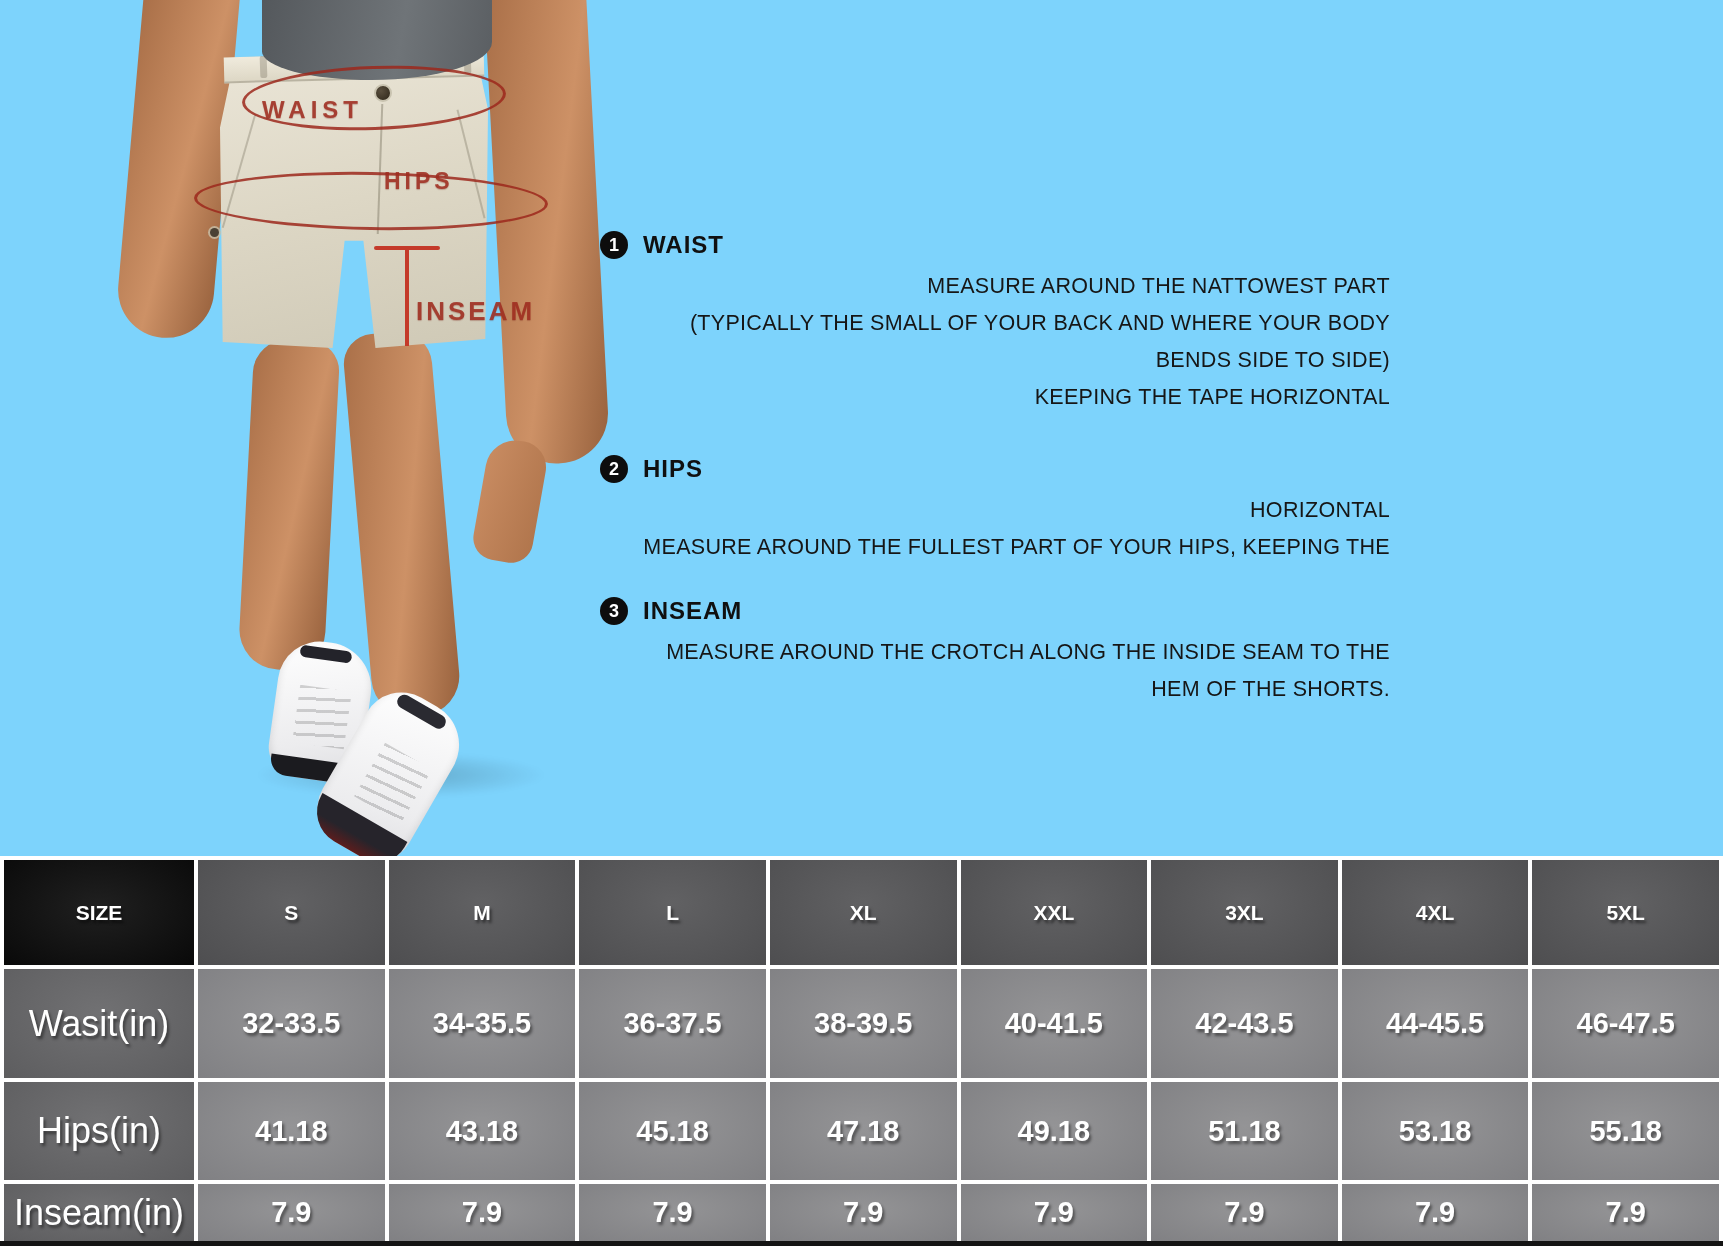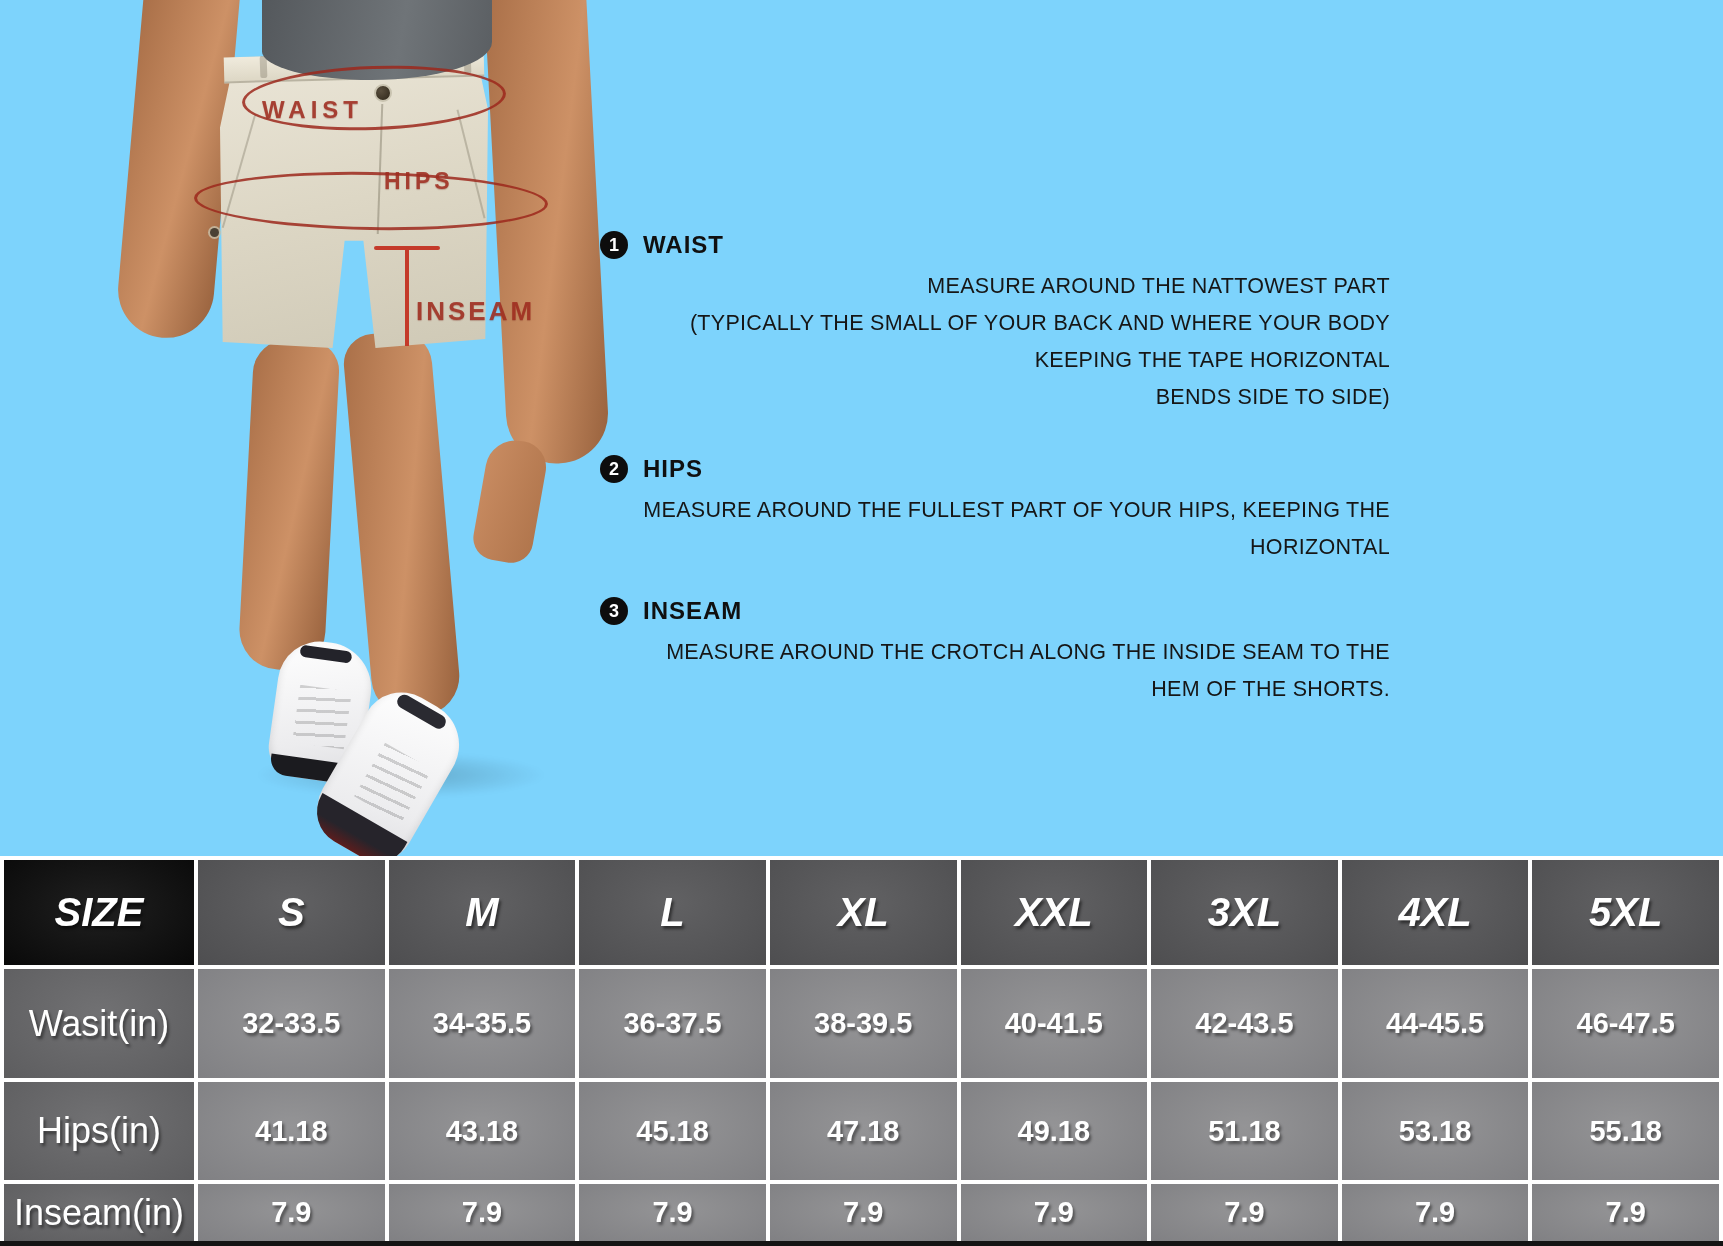--- a/index.html
+++ b/index.html
@@ -57,22 +57,22 @@
   .sec-body{margin-top:6px;margin-left:2px;text-align:right;}
   .line{font-size:21.5px;color:#161616;line-height:37px;letter-spacing:.3px;white-space:nowrap;}
   .section-hips{margin-top:36px;}
   .section-inseam{margin-top:28px;}
 
   
   .size-table{position:absolute;left:0;top:856px;width:1723px;height:390px;box-sizing:border-box;
     display:grid;grid-template-columns:190px repeat(8,1fr);grid-template-rows:105px 109px 98px 1fr;
     gap:4px;padding:4px 4px 0 4px;background:#fff;border-bottom:5px solid #141414;}
   .cell{display:flex;align-items:center;justify-content:center;color:#fff;}
-  .hc{font-size:40px;font-weight:bold;text-shadow:2px 3px 3px rgba(0,0,0,.5);
-    background:radial-gradient(ellipse at 50% 40%,#616163,#4e4e50);font-style:italic;}
+  .hc{font-size:21px;font-weight:bold;text-shadow:2px 3px 3px rgba(0,0,0,.5);
+    background:radial-gradient(ellipse at 50% 40%,#616163,#4e4e50);}
   .size-cell{background:radial-gradient(ellipse at 50% 45%,#202020,#090909);}
   .lc{font-size:36px;text-shadow:2px 3px 3px rgba(0,0,0,.45);
     background:radial-gradient(ellipse at 50% 40%,#717173,#5d5d5f);}
   .dc{font-size:29px;font-weight:bold;text-shadow:2px 3px 3px rgba(0,0,0,.45);
     background:radial-gradient(ellipse at 50% 45%,#949496,#808083);}
 </style>
 </head>
 <body>
 
 <div class="canvas">
@@ -112,33 +112,33 @@
   <div class="instructions">
 
     <div class="section">
       <div class="sec-head">
         <span class="badge">1</span>
         <span class="sec-title">WAIST</span>
       </div>
       <div class="sec-body">
         <div class="line">MEASURE AROUND THE NATTOWEST PART</div>
         <div class="line">(TYPICALLY THE SMALL OF YOUR BACK AND WHERE YOUR BODY</div>
+        <div class="line">BENDS SIDE TO SIDE)</div>
         <div class="line">KEEPING THE TAPE HORIZONTAL</div>
-        <div class="line">BENDS SIDE TO SIDE)</div>
       </div>
     </div>
 
     <div class="section section-hips">
       <div class="sec-head">
         <span class="badge">2</span>
         <span class="sec-title">HIPS</span>
       </div>
       <div class="sec-body">
+        <div class="line">HORIZONTAL</div>
         <div class="line">MEASURE AROUND THE FULLEST PART OF YOUR HIPS, KEEPING THE</div>
-        <div class="line">HORIZONTAL</div>
       </div>
     </div>
 
     <div class="section section-inseam">
       <div class="sec-head">
         <span class="badge">3</span>
         <span class="sec-title">INSEAM</span>
       </div>
       <div class="sec-body">
         <div class="line">MEASURE AROUND THE CROTCH ALONG THE INSIDE SEAM TO THE</div>

